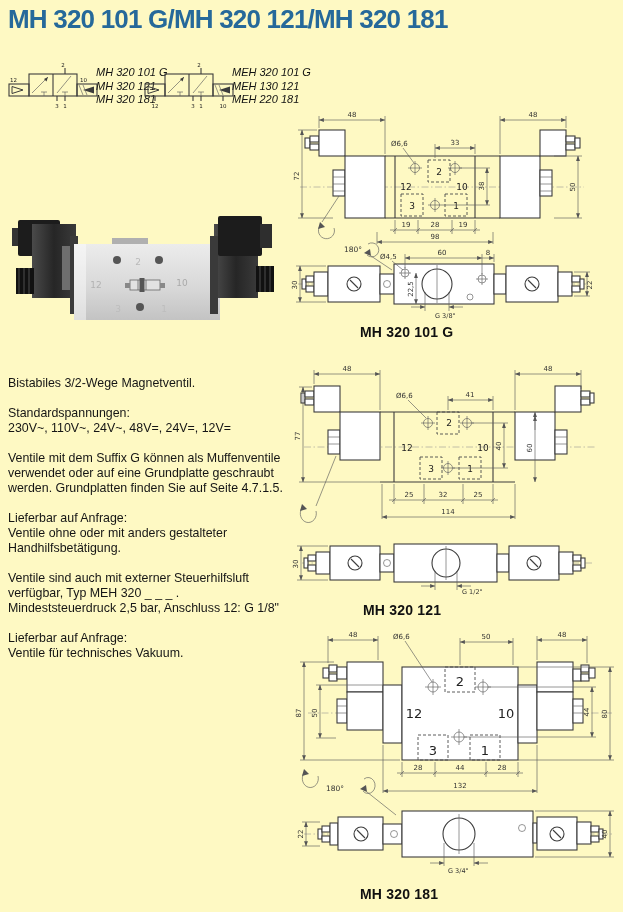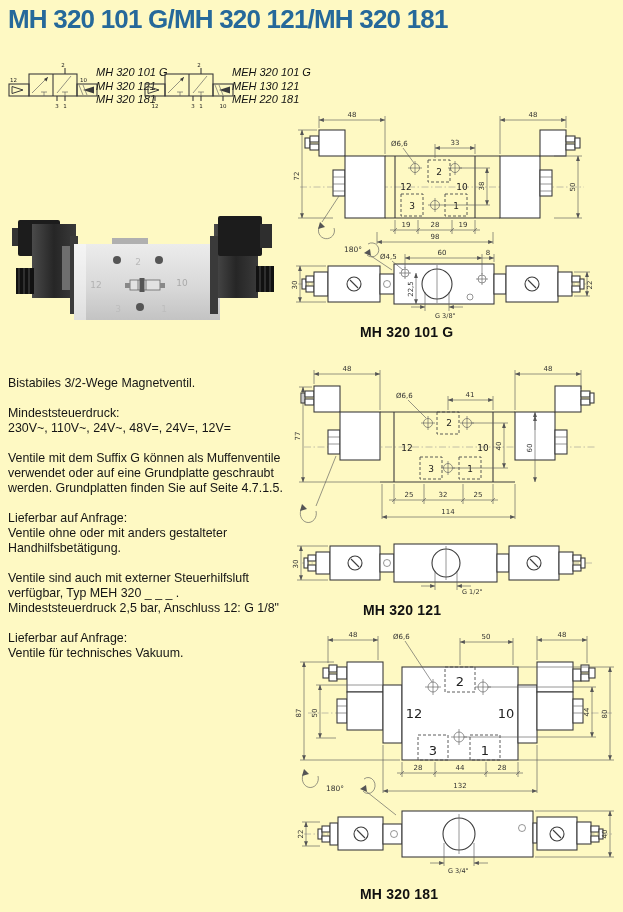--- a/index.html
+++ b/index.html
@@ -152,21 +152,21 @@
       <rect x="244" y="58" width="18" height="26" fill="#111"></rect>
       <line x1="248" y1="58" x2="248" y2="84" stroke="#3a3a3a" stroke-width="1.5"></line>
       <line x1="253" y1="58" x2="253" y2="84" stroke="#3a3a3a" stroke-width="1.5"></line>
       <line x1="258" y1="58" x2="258" y2="84" stroke="#3a3a3a" stroke-width="1.5"></line>
       <rect x="198" y="28" width="8" height="78" fill="#3a3a3a"></rect>
     </g>
   </svg>
 
   <div class="desc">
     <p class="para">Bistabiles 3/2-Wege Magnetventil.</p>
-    <p class="para">Mindeststeuerdruck:
+    <p class="para">Standardspannungen:
 230V~, 110V~, 24V~, 48V=, 24V=, 12V=</p>
     <p class="para">Ventile mit dem Suffix G können als Muffenventile
 verwendet oder auf eine Grundplatte geschraubt
 werden. Grundplatten finden Sie auf Seite 4.7.1.5.</p>
     <p class="para">Lieferbar auf Anfrage:
 Ventile ohne oder mit anders gestalteter
 Handhilfsbetätigung.</p>
     <p class="para">Ventile sind auch mit externer Steuerhilfsluft
 verfügbar, Typ MEH 320 _ _ _ .
 Mindeststeuerdruck 2,5 bar, Anschluss 12: G 1/8"</p>

